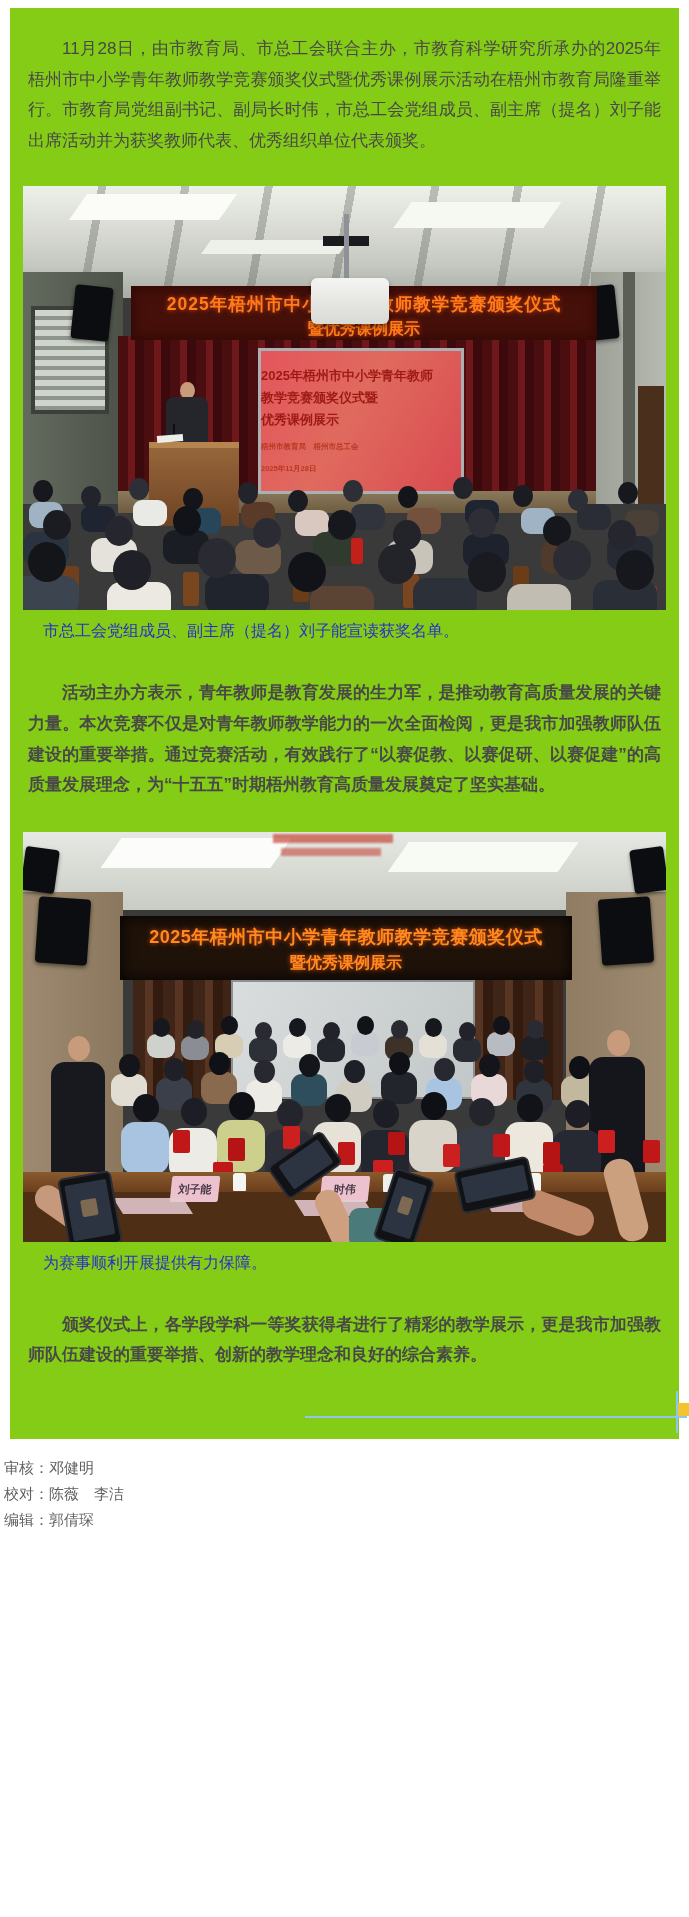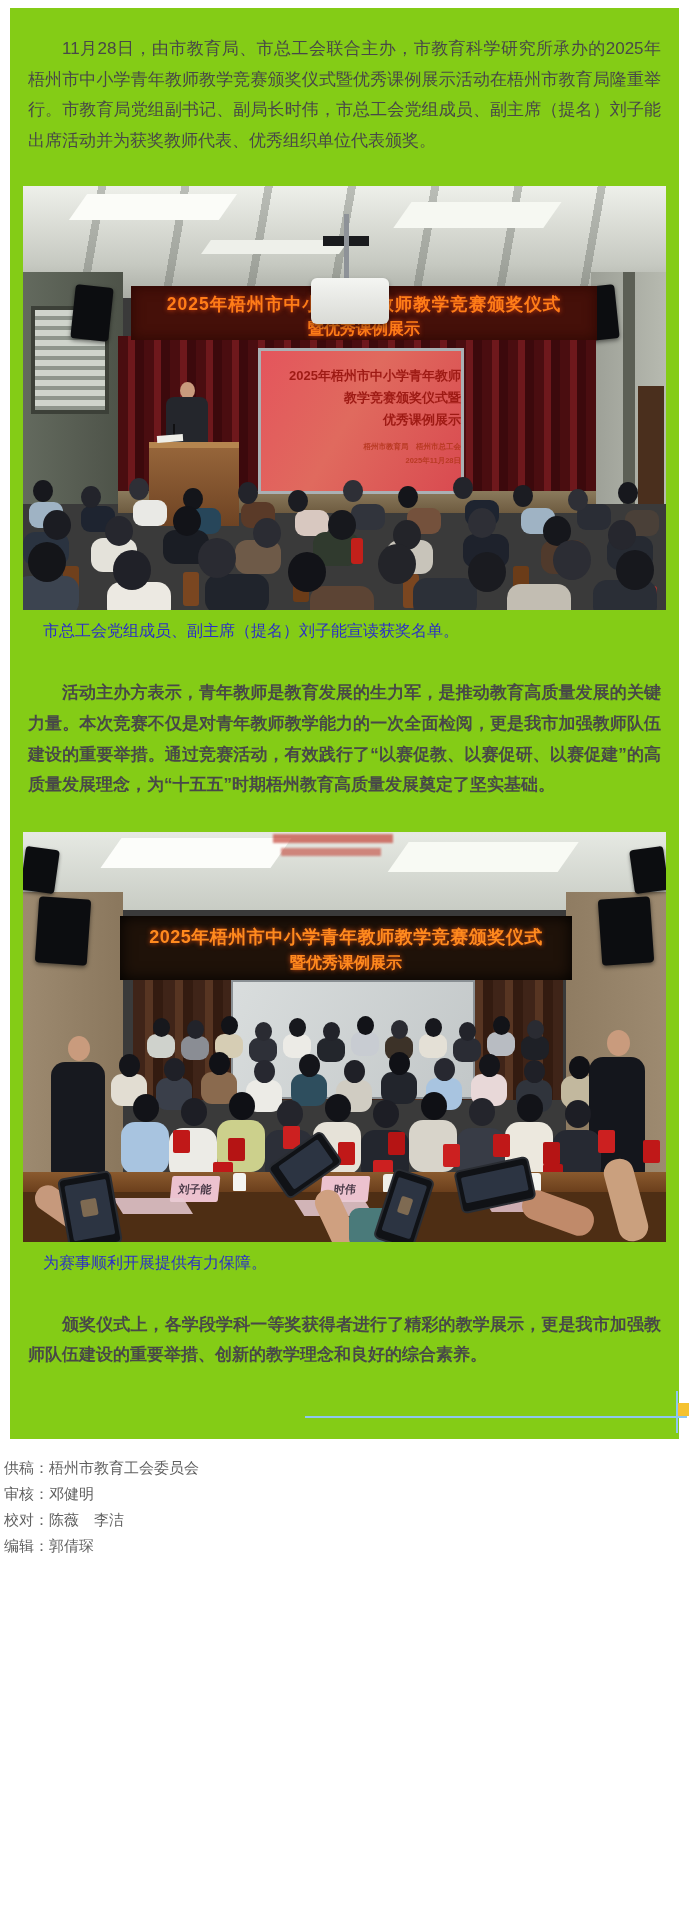--- a/index.html
+++ b/index.html
@@ -35,27 +35,27 @@
   .p1-banner{position:absolute;left:108px;top:100px;width:466px;height:54px;background:#451009;
     box-shadow:inset 0 0 14px #2a0703;z-index:2;text-align:center;color:#ff7d18;font-weight:bold;}
   .p1-banner .l1{font-size:17.5px;letter-spacing:1px;margin-top:6px;text-shadow:0 0 5px rgba(255,80,20,.8);}
   .p1-banner .l2{font-size:16px;margin-top:3px;text-shadow:0 0 5px rgba(255,80,20,.8);}
   .spk{position:absolute;width:38px;height:54px;background:#0c0d10;border-radius:4px;box-shadow:0 2px 4px rgba(0,0,0,.5);}
   .p1-spk-l{left:50px;top:100px;transform:rotate(6deg);}
   .p1-spk-r{left:556px;top:100px;transform:rotate(-6deg);}
   .p1-curtain{position:absolute;left:95px;top:150px;width:478px;height:168px;
     background:repeating-linear-gradient(90deg,#4a0d10 0 10px,#6e181c 10px 17px,#3c090c 17px 26px);}
   .p1-screen{position:absolute;left:235px;top:162px;width:200px;height:140px;border:3px solid #aab0b4;
-    background:linear-gradient(120deg,#e4555c,#e06a5e 45%,#d94a50);z-index:3;text-align:right;}
+    background:linear-gradient(120deg,#e4555c,#e06a5e 45%,#d94a50);z-index:3;text-align:left;}
   .p1-screen .t{color:#9e1a14;font-weight:bold;font-size:13px;line-height:1;}
   .p1-screen .t1{margin-top:18px;}
   .p1-screen .t2,.p1-screen .t3{margin-top:9px;}
   .p1-screen .s{color:#b93a24;font-size:7.5px;font-weight:bold;}
   .p1-screen .s1{margin-top:16px;}
-  .p1-screen .s2{margin-top:4px;}
+  .p1-screen .s2{margin-top:12px;}
   .p1-proj-mount{position:absolute;left:300px;top:50px;width:46px;height:10px;background:#1a1b1e;z-index:4;}
   .p1-proj-pole{position:absolute;left:321px;top:28px;width:5px;height:66px;background:#8e9298;z-index:4;}
   .p1-projector{position:absolute;left:288px;top:92px;width:78px;height:46px;border-radius:6px;
     background:linear-gradient(#f4f5f2,#d9dad5);box-shadow:0 3px 5px rgba(0,0,0,.4);z-index:4;}
   .p1-stage{position:absolute;left:95px;top:305px;width:478px;height:22px;
     background:linear-gradient(#8a7a5c,#6e5b40);}
   .p1-head{position:absolute;left:157px;top:196px;width:15px;height:17px;border-radius:50%;background:#c99b7d;z-index:3;}
   .p1-torso{position:absolute;left:143px;top:211px;width:42px;height:58px;border-radius:8px 8px 0 0;background:#24262c;z-index:3;}
   .p1-mic{position:absolute;left:150px;top:238px;width:2px;height:18px;background:#101012;z-index:5;}
   .p1-podium{position:absolute;left:126px;top:256px;width:90px;height:78px;z-index:4;
@@ -293,17 +293,16 @@
   <p class="body after-caption">颁奖仪式上，各学段学科一等奖获得者进行了精彩的教学展示，更是我市加强教师队伍建设的重要举措、创新的教学理念和良好的综合素养。</p>
 
   <div class="divider">
     <div class="div-h"></div>
     <div class="div-v"></div>
     <div class="div-sq"></div>
   </div>
 </div>
 
 <div class="footer">
-  <p>供稿：梧州市教育工会委员会</p>
   <p>审核：邓健明</p>
   <p>校对：陈薇　李洁</p>
   <p>编辑：郭倩琛</p>
 </div>
 
 </body></html>

